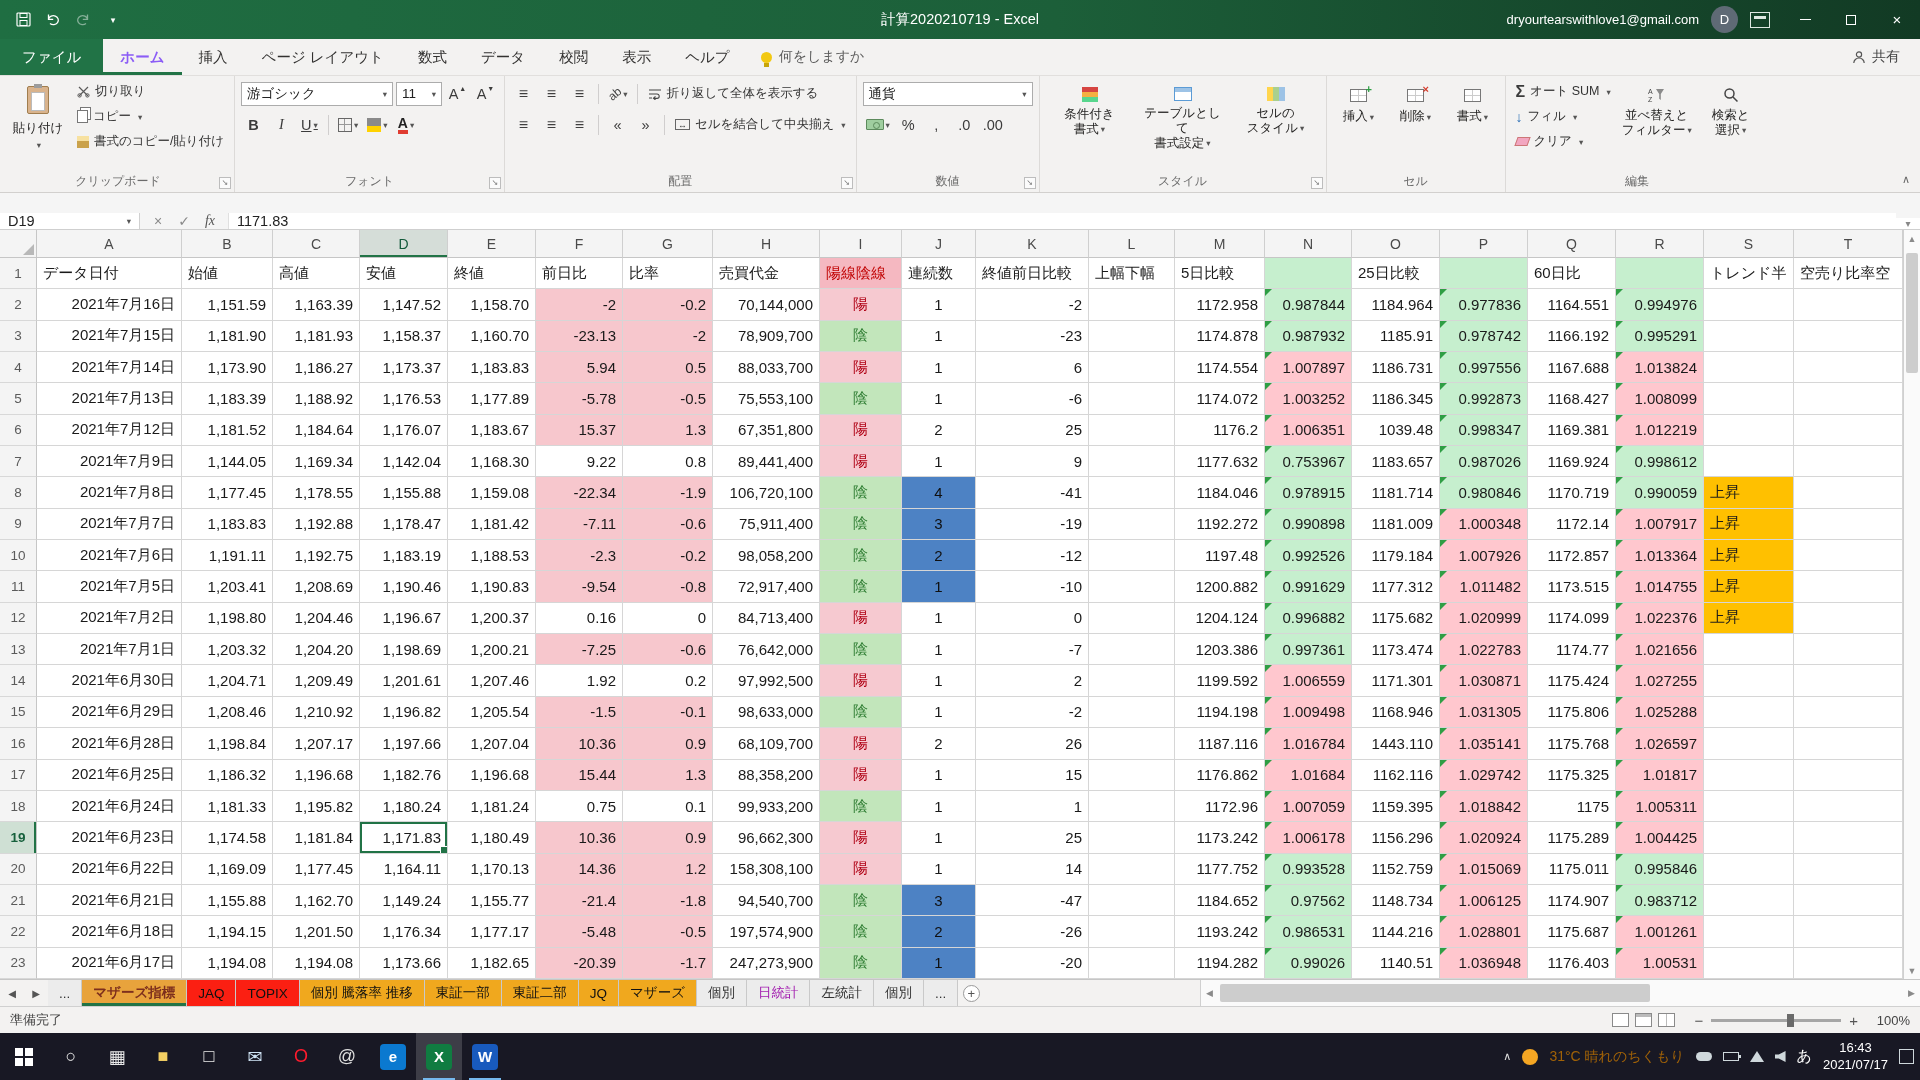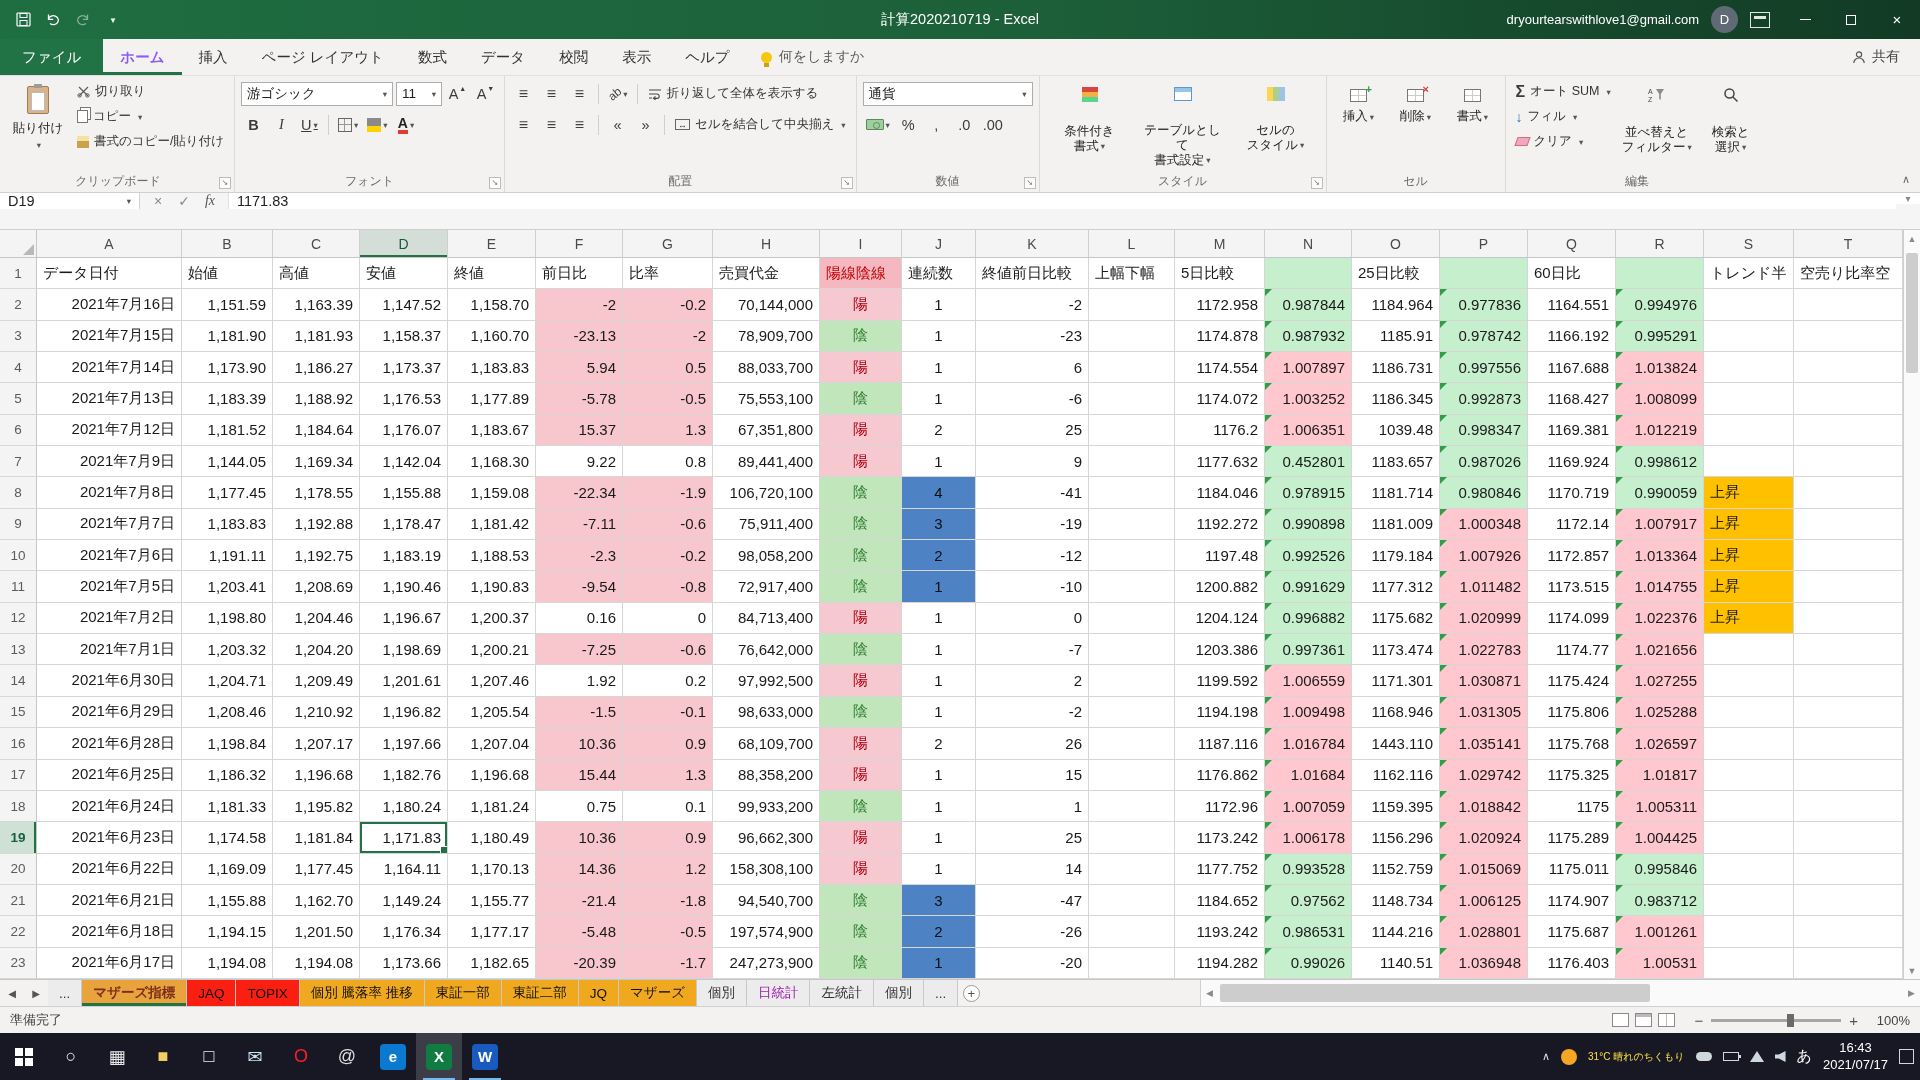--- a/index.html
+++ b/index.html
@@ -68,31 +68,31 @@
   .obl{transform:rotate(-40deg);display:inline-block;font-size:12px;color:#444}
   .ic-money{width:18px;height:11px;background:#9fce9f;border:1px solid #5c8a5c;border-radius:1px;position:relative;display:inline-block}
   .ic-money::after{content:"";position:absolute;left:6px;top:2px;width:5px;height:5px;border-radius:50%;border:1px solid #5c8a5c}
   .ic-cf{width:16px;height:15px;display:inline-block;background:linear-gradient(180deg,#d64541 33%,#f5b041 33% 66%,#58d68d 66%)}
   .ic-tbl{width:18px;height:14px;display:inline-block;border:1px solid #5b9bd5;background:linear-gradient(180deg,#9dc3e6 30%,#fff 30%)}
   .ic-cs{width:18px;height:14px;display:inline-block;background:linear-gradient(90deg,#ffd54d 33%,#a9d08e 33% 66%,#9dc3e6 66%)}
   .cellic{width:17px;height:13px;border:1px solid #777;background:
     linear-gradient(#ccc,#ccc) center/100% 1px no-repeat,linear-gradient(#ccc,#ccc) center/1px 100% no-repeat,#fff;
     display:inline-block;position:relative}
   .cellic .badge{position:absolute;right:-6px;top:-7px;font-size:11px;font-weight:bold}
-  .mbtn{display:flex;flex-direction:column;align-items:center;width:88px;padding-top:8px;gap:22px;
+  .mbtn{display:flex;flex-direction:column;align-items:center;width:88px;padding-top:8px;gap:5px;
     font-size:12.5px;color:#252423;text-align:center;line-height:1.2}
   .mbtn .l2{display:flex;align-items:center;justify-content:center}
   .mbtn2{display:flex;flex-direction:column;align-items:center;width:52px;padding-top:10px;gap:6px;font-size:12.5px;color:#252423}
   .sigma{font-size:16px;font-weight:bold;color:#3b3b3b}
   .fillarrow{color:#2b6fb5;font-size:14px;font-weight:bold}
   .eraser{width:13px;height:9px;background:#f2a6c0;transform:skewX(-20deg);display:inline-block;border:1px solid #c77}
   .ribchev{position:absolute;right:10px;bottom:6px;color:#666;font-size:11px}
 
   
-  .fbar{height:37px;background:#f5f5f5;border-bottom:1px solid #cfcfcf;display:flex;align-items:flex-start;flex:0 0 auto}
+  .fbar{height:37px;background:#f5f5f5;border-bottom:1px solid #cfcfcf;display:flex;align-items:flex-end;flex:0 0 auto}
   .namebox{width:140px;background:#fff;border-right:1px solid #d0d0d0;display:flex;align-items:center;
     justify-content:space-between;padding:0 8px;font-size:14.5px;color:#222}
   .fxbtns{display:flex;align-items:center;gap:2px;padding:0 6px;border-right:1px solid #e0e0e0}
   .fxb{width:24px;text-align:center;color:#8a8a8a;font-size:14px}
   .fxit{font-family:"Liberation Serif",serif;font-style:italic;color:#555}
   .finput{flex:1;background:#fff;display:flex;align-items:center;padding:0 8px;font-size:14.5px;color:#222}
   .fexp{width:24px;display:flex;align-items:center;justify-content:center;color:#888;font-size:10px;background:#fff}
 
   
   .gridwrap{flex:1;display:flex;min-height:0;background:#fff}
@@ -173,21 +173,21 @@
   .tapp{width:46px;display:flex;align-items:center;justify-content:center;position:relative}
   .tapp.on{background:rgba(255,255,255,.16)}
   .tapp.on::after,.tapp.run::after{content:"";position:absolute;bottom:0;left:7px;right:7px;height:2px;background:#76b9ed}
   .tglyph{font-size:18px;color:#e8e8e8}
   .tglyph.tile{width:26px;height:26px;border-radius:4px;display:flex;align-items:center;justify-content:center;
     font-weight:bold;font-size:15px}
   .tb-spacer2{flex:1}
   .tray{display:flex;align-items:center;gap:11px;padding-right:6px}
   .tchev{color:#e0e0e0;font-size:11px}
   .sun{width:16px;height:16px;border-radius:50%;background:#f5a623;display:inline-block}
-  .wtxt{font-size:10px;color:#fde047;white-space:nowrap}
+  .wtxt{font-size:14px;color:#a16207;white-space:nowrap}
   .cloudish{width:16px;height:9px;background:#cfd8dc;border-radius:8px;display:inline-block}
   .batt{width:16px;height:9px;border:1px solid #cfd8dc;position:relative;display:inline-block}
   .batt::after{content:"";position:absolute;right:-3px;top:2px;width:2px;height:3px;background:#cfd8dc}
   .net{width:0;height:0;border-left:7px solid transparent;border-right:7px solid transparent;border-bottom:11px solid #cfd8dc;display:inline-block}
   .spk{width:11px;height:11px;background:#cfd8dc;display:inline-block;
     clip-path:polygon(0 32%,38% 32%,100% 0,100% 100%,38% 68%,0 68%)}
   .ime{font-size:15px;color:#fff}
   .clock{font-size:13px;text-align:center;line-height:1.25;color:#fff}
   .notif{width:15px;height:15px;border:1px solid #cfd8dc;display:inline-block}
   svg{display:block}
@@ -692,21 +692,21 @@
             <div class="cell c-d rt">1,142.04</div>
             <div class="cell c-e rt">1,168.30</div>
             <div class="cell c-f rt">9.22</div>
             <div class="cell c-g rt">0.8</div>
             <div class="cell c-h rt">89,441,400</div>
             <div class="cell c-i ctr yo">陽</div>
             <div class="cell c-j ctr">1</div>
             <div class="cell c-k rt">9</div>
             <div class="cell c-l"></div>
             <div class="cell c-m rt">1177.632</div>
-            <div class="cell c-n rt tri bg-green">0.452801</div>
+            <div class="cell c-n rt tri bg-green">0.753967</div>
             <div class="cell c-o rt">1183.657</div>
             <div class="cell c-p rt tri bg-green">0.987026</div>
             <div class="cell c-q rt">1169.924</div>
             <div class="cell c-r rt tri bg-green">0.998612</div>
             <div class="cell c-s"></div>
             <div class="cell c-t"></div>
           </div>
           <div class="grow">
             <div class="rn">8</div>
             <div class="cell c-a rt">2021年7月8日</div>

